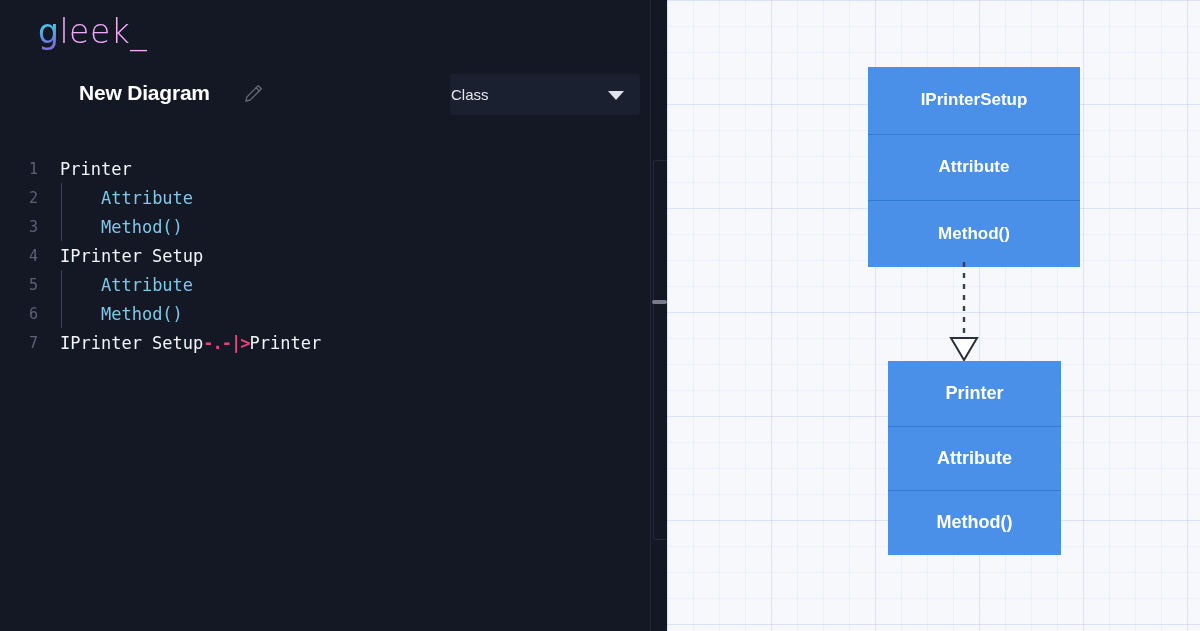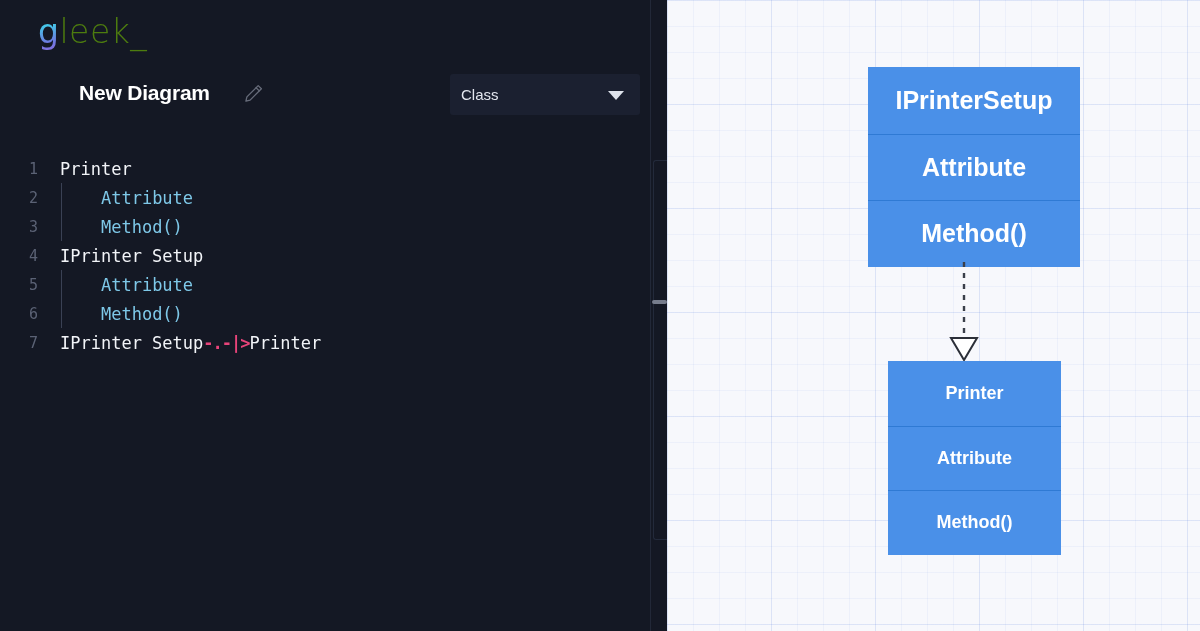--- a/index.html
+++ b/index.html
@@ -27,21 +27,21 @@
     font-weight:300;
     display:flex; align-items:baseline;
     user-select:none;
   }
   #logo .g {
     background:linear-gradient(170deg,#3fd8e8 0%,#45c6e8 35%,#6d7ae0 75%,#8b6ee0 100%);
     -webkit-background-clip:text; background-clip:text;
     color:transparent;
     font-weight:400;
   }
-  #logo .rest { color:#4d7c0f;text-align:right; }
+  #logo .rest { color:#f0abfc;text-align:right; }
 
   
   #title-row {
     position:absolute; left:0; top:78px; width:774px; height:48px;
   }
   #diagram-title {
     position:absolute; left:79px; top:0;
     font-size:21px; font-weight:bold; color:#ffffff;
     letter-spacing:-0.2px;
     line-height:30px;
@@ -57,21 +57,21 @@
   
   #type-select {
     position:absolute; left:450px; top:-4px;
     width:190px; height:41px;
     background:#1b2030;
     border-radius:3px;
     display:flex; align-items:center;
     cursor:pointer;
   }
   #type-select .label {
-    margin-left:11px; font-size:15px; color:#e3e6ee;
+    margin-left:1px; font-size:15px; color:#e3e6ee;
   }
   #type-select .chev {
     position:absolute; right:16px; top:17px;
     width:0;height:0;
     border-left:8px solid transparent;
     border-right:8px solid transparent;
     border-top:9px solid #dfe3ec;
   }
 
   
@@ -145,21 +145,21 @@
     display:flex; flex-direction:column;
   }
   .uml-row {
     display:flex; align-items:center; justify-content:center;
     color:#ffffff; font-weight:bold;
     font-family:"Liberation Sans", sans-serif;
   }
   .uml-row + .uml-row { border-top:1.5px solid #2f7ad4; }
 
   #class-iprintersetup { left:201px; top:67px; width:212px; height:200px; }
-  #class-iprintersetup .uml-row { height:66.6px; font-size:25px; }
+  #class-iprintersetup .uml-row { height:66.6px; font-size:17px; }
 
   #class-printer { left:221px; top:361px; width:173px; height:194px; }
   #class-printer .uml-row { height:64.6px; font-size:18px; }
 
   #realization-edge {
     position:absolute; left:271px; top:262px;
     width:52px; height:100px;
     overflow:visible;
   }
 </style>

